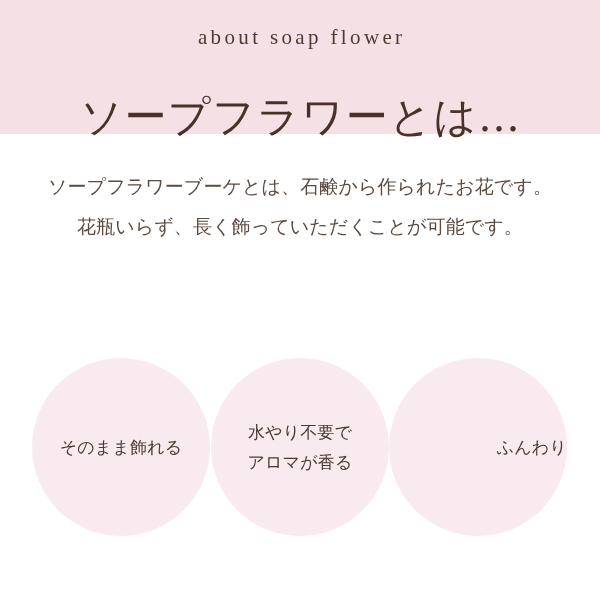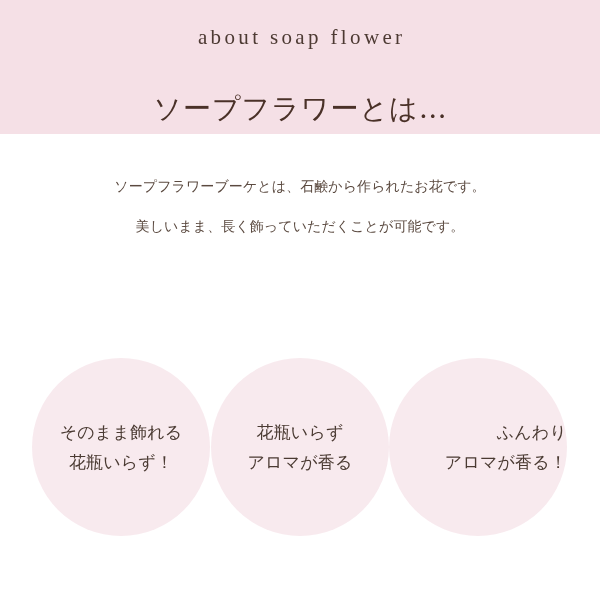--- a/index.html
+++ b/index.html
@@ -45,41 +45,41 @@
     line-height: 1.1;
     letter-spacing: 0.16em;
     color: #4d3a33;
     white-space: nowrap;
     text-indent: 0.16em;
   }
 
   .headline {
     margin-top: 9px;
     font-family: "DejaVu Serif", "Liberation Serif", serif;
-    font-size: 28px;
+    font-size: 42px;
     line-height: 1.12;
     letter-spacing: 0.035em;
     color: #4a3128;
     white-space: nowrap;
     text-indent: 0.035em;
   }
 
   
   .lead {
     position: absolute;
     left: 0;
     top: 166px;
     width: 600px;
     text-align: center;
     font-family: "DejaVu Serif", "Liberation Serif", serif;
     color: #5b4a40;
   }
 
   .lead-line {
-    font-size: 14px;
+    font-size: 19px;
     line-height: 40px;
     letter-spacing: 0.005em;
     white-space: nowrap;
   }
 
   
   .circles {
     position: absolute;
     left: 0;
     top: 0;
@@ -130,37 +130,35 @@
 
 <div class="page">
 
   <div class="header-band">
     <div class="eyebrow">about soap flower</div>
     <div class="headline">ソープフラワーとは…</div>
   </div>
 
   <div class="lead">
     <div class="lead-line">ソープフラワーブーケとは、石鹸から作られたお花です。</div>
-    <div class="lead-line">美しいまま、長く飾っていただくことが可能です。</div>
+    <div class="lead-line">花瓶いらず、長く飾っていただくことが可能です。</div>
   </div>
 
   <div class="circles">
     <div class="circle circle-1"></div>
     <div class="circle circle-2"></div>
     <div class="circle circle-3"></div>
   </div>
 
   <div class="circle-label l1">
     <span class="circle-line">そのまま飾れる</span>
-    <span class="circle-line">花瓶いらず！</span>
   </div>
 
   <div class="circle-label l2">
-    <span class="circle-line">花瓶いらず</span>
+    <span class="circle-line">水やり不要で</span>
     <span class="circle-line">アロマが香る</span>
   </div>
 
   <div class="circle-label l3">
     <span class="circle-line">ふんわり</span>
-    <span class="circle-line">アロマが香る！</span>
   </div>
 
 </div>
 
 </body></html>

